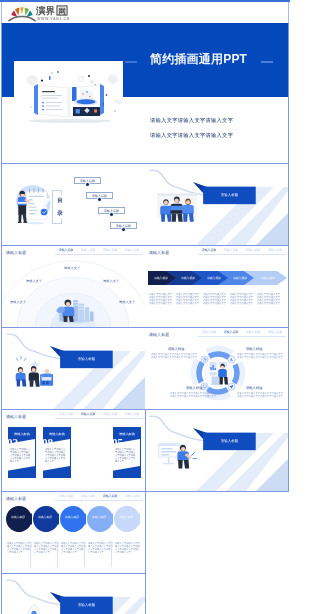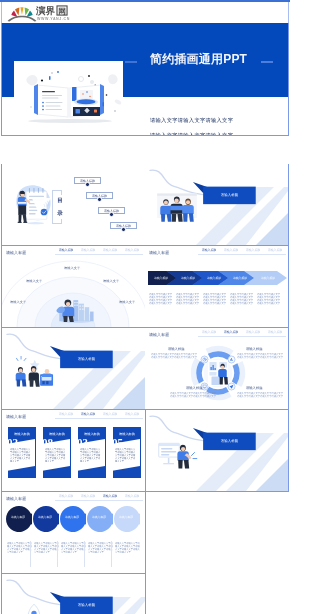--- a/index.html
+++ b/index.html
@@ -132,21 +132,21 @@
       </svg>
       <svg class="logo-word" viewBox="0 0 92 24">
         <text x="0" y="19" font-family="'Liberation Sans',sans-serif" font-size="21" font-weight="700" fill="#4a4a4a">演界</text>
         <rect x="46" y="2" width="22" height="20" fill="none" stroke="#4a4a4a" stroke-width="2.4"></rect>
         <text x="48.5" y="19" font-family="'Liberation Sans',sans-serif" font-size="17" font-weight="700" fill="#4a4a4a">网</text>
       </svg>
       <div class="logo-url">WWW.YANJ.CN</div>
     </a>
   </div>
 
-  <div class="slide" style="top:23px;height:113px;">
+  <div class="slide" style="top:23px;height:141px;">
     <div class="cover-blue"></div>
     <div class="cover-card"></div>
     <svg class="cover-illu" viewBox="0 0 232 124">
       <ellipse cx="116" cy="112" rx="84" ry="4" fill="#e6e9ed"></ellipse>
       <path d="M30 26c7-10 20-7 21 3 1 9-10 15-16 10-6-4-8-9-5-13z" fill="#eef0f3"></path>
       <path d="M196 20c8-5 17 3 15 11-2 8-14 10-17 3-3-6-2-11 2-14z" fill="#eef0f3"></path>
       <ellipse cx="53" cy="63" rx="9" ry="5" transform="rotate(-28 53 63)" fill="#eef0f3"></ellipse>
       <ellipse cx="212" cy="74" rx="7" ry="4" transform="rotate(28 212 74)" fill="#eef0f3"></ellipse>
       <circle cx="60" cy="31" r="2.2" fill="#11161c"></circle>
       <circle cx="92" cy="14" r="1.8" fill="#2f6fe0"></circle>
@@ -609,29 +609,20 @@
     </div>
     <div class="card" style="left:39px;">
       <div class="card-bg"></div>
       <svg class="card-white" viewBox="0 0 58 102">
         <path d="M0 34 L58 24 L58 78 L0 88 Z" fill="#ffffff"></path>
       </svg>
       <div class="card-lbl">请输入标题</div>
       <div class="card-num">08</div>
       <div class="card-body" style="left:4px;top:21px;">请输入文字请输入文字请输入文字请输入文字请输入文字请输入文字请输入文字请输入文字</div>
     </div>
-    <div class="card" style="left:74px;">
-      <div class="card-bg"></div>
-      <svg class="card-white" viewBox="0 0 58 102">
-        <path d="M0 34 L58 24 L58 78 L0 88 Z" fill="#ffffff"></path>
-      </svg>
-      <div class="card-lbl">请输入标题</div>
-      <div class="card-num">03</div>
-      <div class="card-body" style="left:4px;top:21px;">请输入文字请输入文字请输入文字请输入文字请输入文字请输入文字请输入文字请输入文字</div>
-    </div>
     <div class="card" style="left:109px;">
       <div class="card-bg"></div>
       <svg class="card-white" viewBox="0 0 58 102">
         <path d="M0 34 L58 24 L58 78 L0 88 Z" fill="#ffffff"></path>
       </svg>
       <div class="card-lbl">请输入标题</div>
       <div class="card-num">05</div>
       <div class="card-body" style="left:4px;top:21px;">请输入文字请输入文字请输入文字请输入文字请输入文字请输入文字请输入文字请输入文字</div>
     </div>
   </div>

